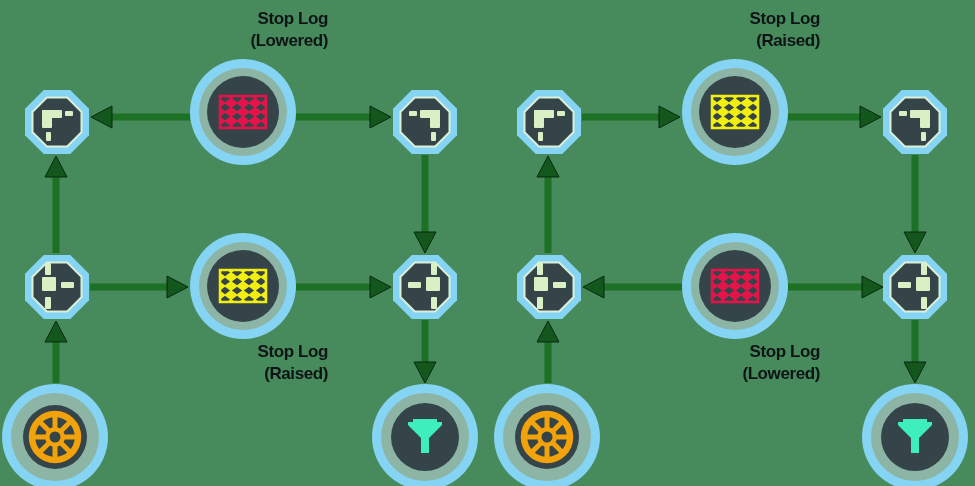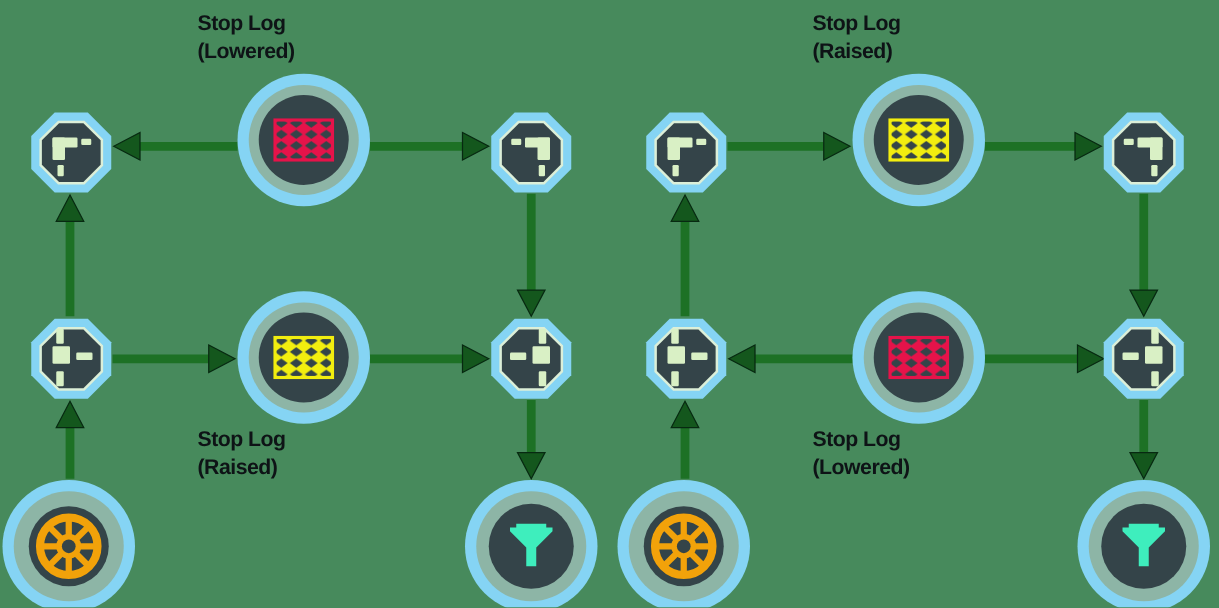--- a/index.html
+++ b/index.html
@@ -6,21 +6,21 @@
   #stage{
     position:relative;
     width:975px;height:486px;
     overflow:hidden;
     font-family:"Liberation Sans",sans-serif;
   }
   #stage > svg{position:absolute;left:0;top:0;}
   .stoplog-label{
     position:absolute;
     width:170px;
-    text-align:left;
+    text-align:right;
     font-weight:bold;
     font-size:17px;
     line-height:22px;
     letter-spacing:-0.4px;
   }
   .stoplog-label span{display:block;}
 </style>
 </head>
 <body>
 

